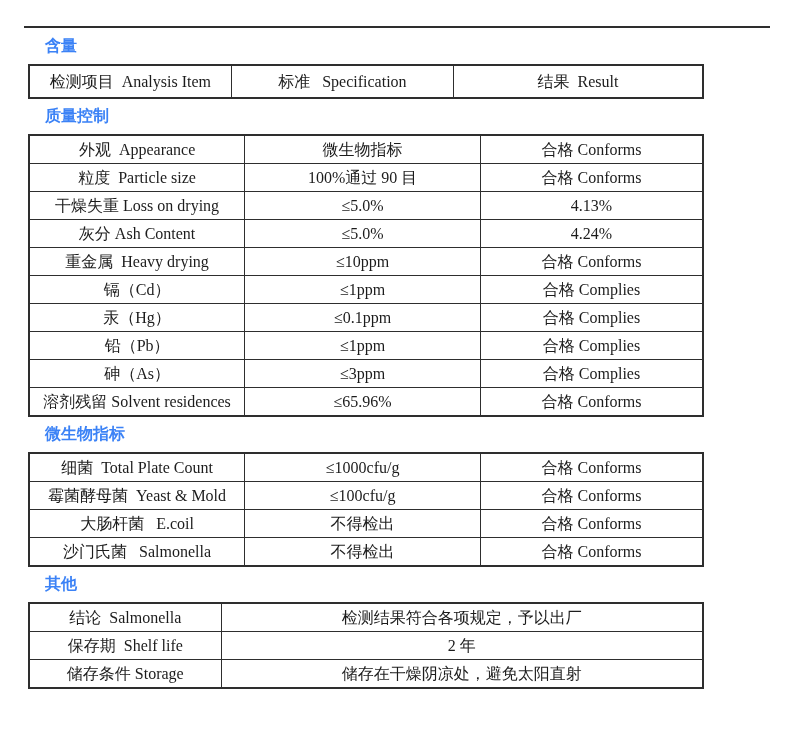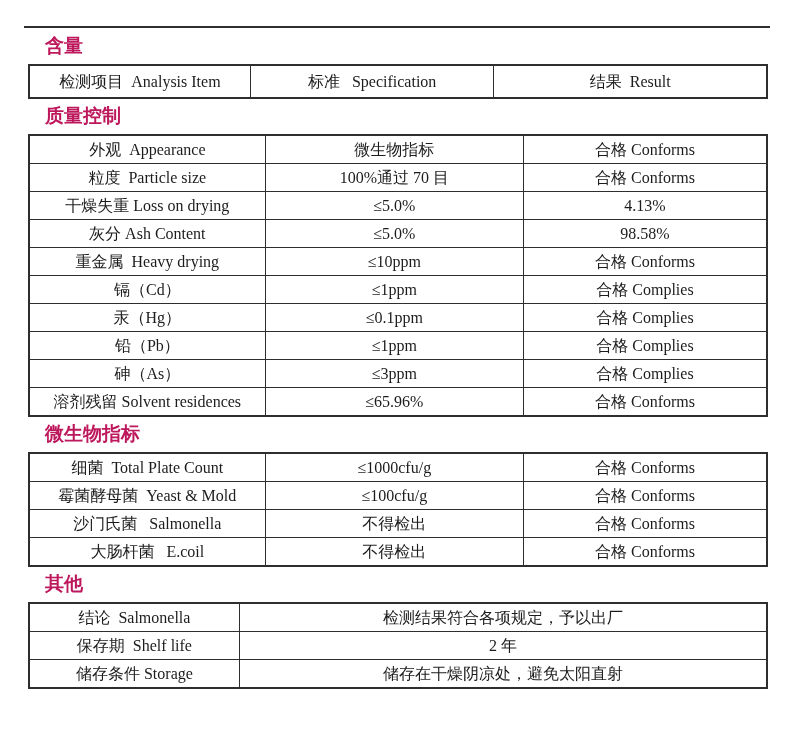--- a/index.html
+++ b/index.html
@@ -17,33 +17,33 @@
   .top-rule {
     height: 2px;
     background: #2e2e2e;
     margin: 26px 30px 0 24px;
   }
   .content {
     margin-left: 28px;
     width: 740px;
   }
   h2.section-heading {
-    font-size: 19px;
+    font-size: 16px;
     line-height: 24px;
     font-weight: bold;
     margin: 5px 0 6px 0;
     padding-left: 17px;
-    color: #be185d;
+    color: #3b82f6;
   }
   h2.first {
     margin-top: 6px;
   }
   table.coa-table {
     border-collapse: collapse;
-    width: 740px;
+    width: 676px;
     table-layout: fixed;
     border: 2px solid #2e2e2e;
     margin-bottom: 4px;
   }
   table.coa-table td {
     border: 1px solid #2e2e2e;
     text-align: center;
     vertical-align: middle;
     font-size: 16px;
     padding: 0 4px;
@@ -91,32 +91,32 @@
           <col style="width:33%">
         </colgroup>
       <tbody>
           <tr>
             <td>外观  Appearance</td>
             <td>微生物指标</td>
             <td>合格 Conforms</td>
           </tr>
           <tr>
             <td>粒度  Particle size</td>
-            <td>100%通过 70 目</td>
+            <td>100%通过 90 目</td>
             <td>合格 Conforms</td>
           </tr>
           <tr>
             <td>干燥失重 Loss on drying</td>
             <td>≤5.0%</td>
             <td>4.13%</td>
           </tr>
           <tr>
             <td>灰分 Ash Content</td>
             <td>≤5.0%</td>
-            <td>98.58%</td>
+            <td>4.24%</td>
           </tr>
           <tr>
             <td>重金属  Heavy drying</td>
             <td>≤10ppm</td>
             <td>合格 Conforms</td>
           </tr>
           <tr>
             <td>镉（Cd）</td>
             <td>≤1ppm</td>
             <td>合格 Complies</td>
@@ -158,29 +158,29 @@
             <td>细菌  Total Plate Count</td>
             <td>≤1000cfu/g</td>
             <td>合格 Conforms</td>
           </tr>
           <tr>
             <td>霉菌酵母菌  Yeast &amp; Mold</td>
             <td>≤100cfu/g</td>
             <td>合格 Conforms</td>
           </tr>
           <tr>
+            <td>大肠杆菌   E.coil</td>
+            <td>不得检出</td>
+            <td>合格 Conforms</td>
+          </tr>
+          <tr>
             <td>沙门氏菌   Salmonella</td>
             <td>不得检出</td>
             <td>合格 Conforms</td>
           </tr>
-          <tr>
-            <td>大肠杆菌   E.coil</td>
-            <td>不得检出</td>
-            <td>合格 Conforms</td>
-          </tr>
         </tbody>
     </table>
   </section>
 
   <section>
     <h2 class="section-heading">其他</h2>
     <table class="coa-table">
       <colgroup>
           <col style="width:28.5%">
           <col style="width:71.5%">

